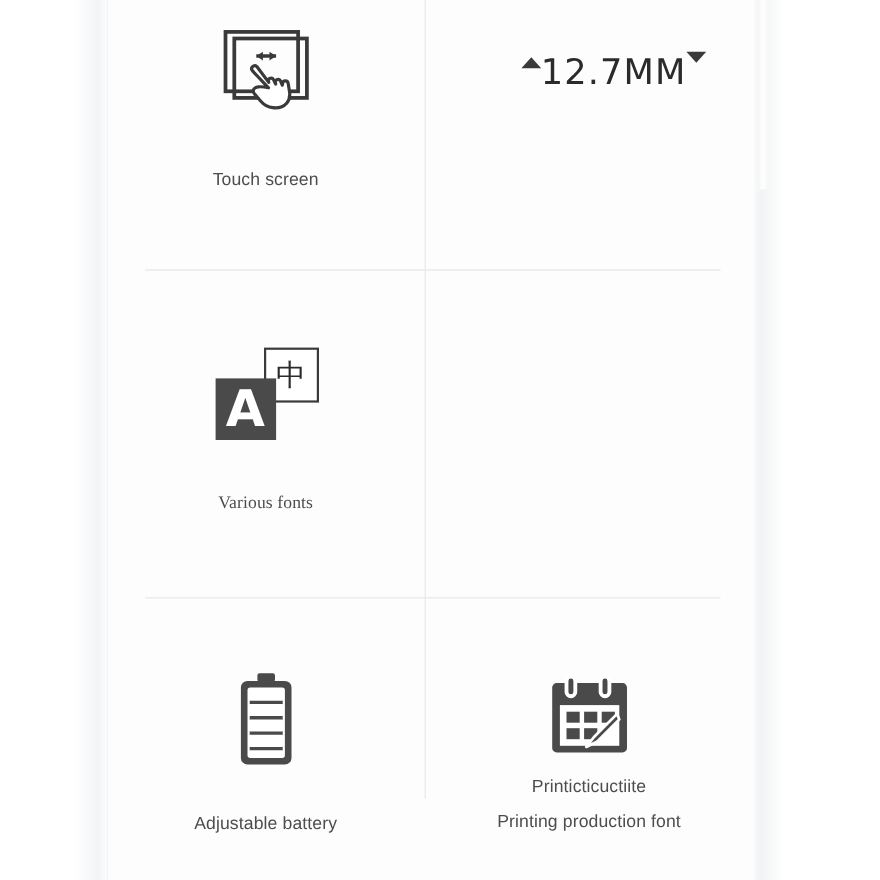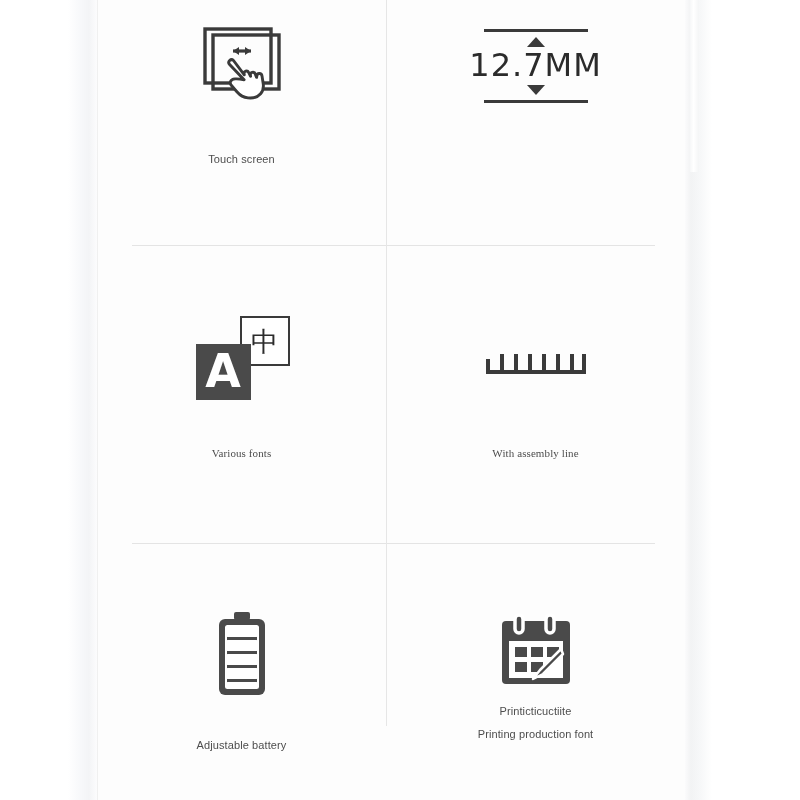--- a/index.html
+++ b/index.html
@@ -78,21 +78,21 @@
   }
 
   .icon-wrap {
     display: flex;
     align-items: center;
     justify-content: center;
     height: 112px;
   }
 
   .cell-label {
-    font-size: 11px;
+    font-size: 16px;
     color: #4d4d4d;
     letter-spacing: 0.1px;
     text-align: center;
     line-height: 1.75;
     white-space: nowrap;
   }
 
   
   .col-a { left: 0px;   width: 289px; }
   .col-b { left: 289px; width: 299px; }
@@ -137,22 +137,20 @@
     height: 726px;
     background: #e6e6e6;
   }
 
   
   .icon-touch { width: 86px; height: 86px; }
 
   
   .fh {
     display: flex;
-    flex-direction: column;
-    align-items: center;
     width: 124px;
   }
   .fh-bar {
     width: 104px;
     height: 3px;
     background: #3a3a3a;
   }
   .fh-tri {
     width: 0; height: 0;
     border-left: 9px solid transparent;
@@ -267,36 +265,20 @@
           <span class="vf-cn">中</span>
         </div>
         <div class="vf-box-a">
           <span class="vf-a">A</span>
         </div>
       </div>
     </div>
     <div class="cell-label">Various fonts</div>
   </div>
 
-  <div class="cell col-b row-2 cell-assembly-line">
-    <div class="icon-wrap">
-      <svg class="ruler" viewBox="0 0 104 26" fill="none" aria-hidden="true">
-        <path d="M2 24 H102" stroke="#3a3a3a" stroke-width="4"></path>
-        <path d="M4 24 V11" stroke="#3a3a3a" stroke-width="4"></path>
-        <path d="M18 24 V6" stroke="#3a3a3a" stroke-width="4"></path>
-        <path d="M32 24 V6" stroke="#3a3a3a" stroke-width="4"></path>
-        <path d="M46 24 V6" stroke="#3a3a3a" stroke-width="4"></path>
-        <path d="M60 24 V6" stroke="#3a3a3a" stroke-width="4"></path>
-        <path d="M74 24 V6" stroke="#3a3a3a" stroke-width="4"></path>
-        <path d="M88 24 V6" stroke="#3a3a3a" stroke-width="4"></path>
-        <path d="M100 24 V6" stroke="#3a3a3a" stroke-width="4"></path>
-      </svg>
-    </div>
-    <div class="cell-label">With assembly line</div>
-  </div>
 
   <div class="cell col-a row-3 cell-battery">
     <div class="icon-wrap">
       <svg class="battery" viewBox="0 0 54 88" fill="none" aria-hidden="true">
         <rect x="19" y="2" width="16" height="8" rx="2" fill="#4a4a4a"></rect>
         <rect x="4" y="9" width="46" height="76" rx="6" fill="#4a4a4a"></rect>
         <rect x="11" y="16" width="32" height="11" rx="1.5" fill="#ffffff"></rect>
         <rect x="11" y="30" width="32" height="11" rx="1.5" fill="#ffffff"></rect>
         <rect x="11" y="44" width="32" height="11" rx="1.5" fill="#ffffff"></rect>
         <rect x="11" y="58" width="32" height="11" rx="1.5" fill="#ffffff"></rect>

